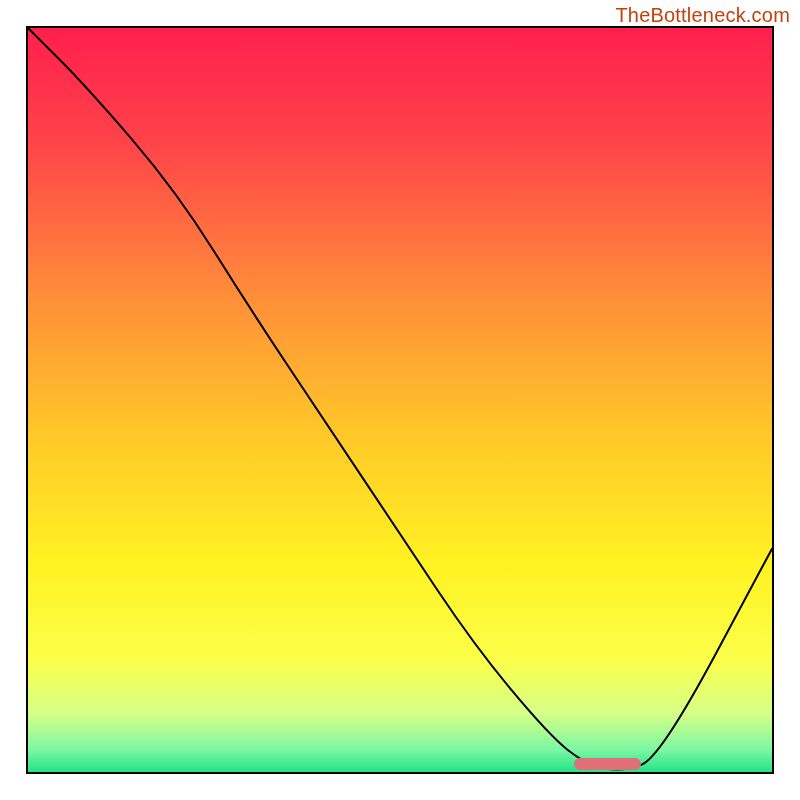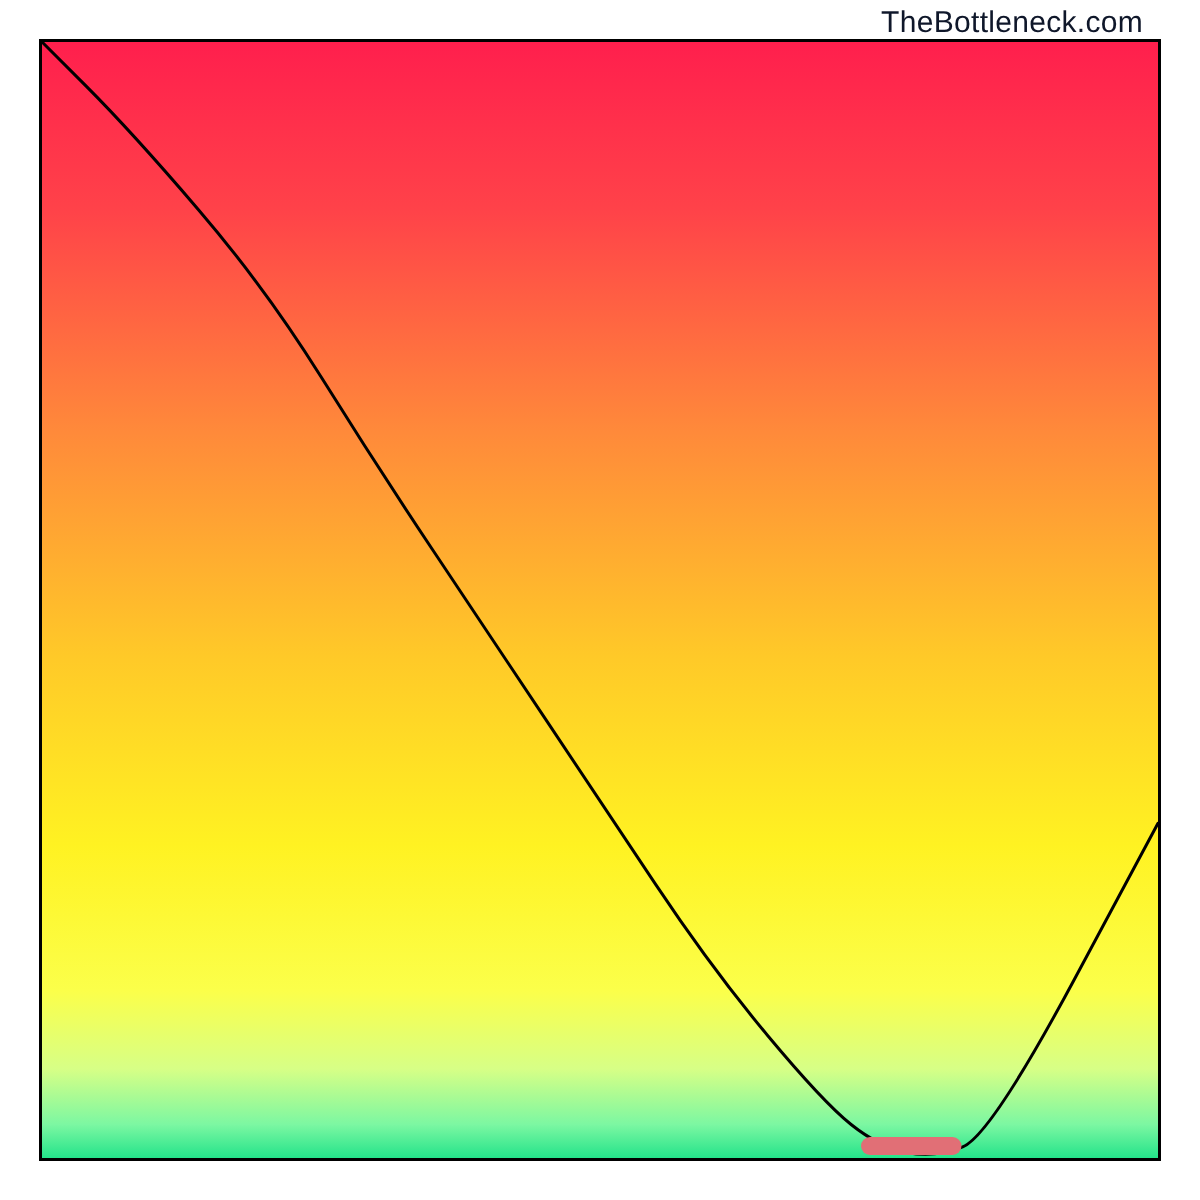--- a/index.html
+++ b/index.html
@@ -22,25 +22,25 @@
   }
   .gradient {
     position: absolute;
     left: 0;
     top: 0;
     width: 100%;
     height: 100%;
   }
   .attribution {
     position: absolute;
-    right: 38px;
+    right: 10px;
     top: 4px;
     font-size: 20px;
     font-weight: 500;
-    color: #0f172a;
+    color: #c2410c;
     letter-spacing: 0.2px;
   }
   svg.curve {
     position: absolute;
     left: 0;
     top: 0;
     width: 100%;
     height: 100%;
   }
   .marker {

